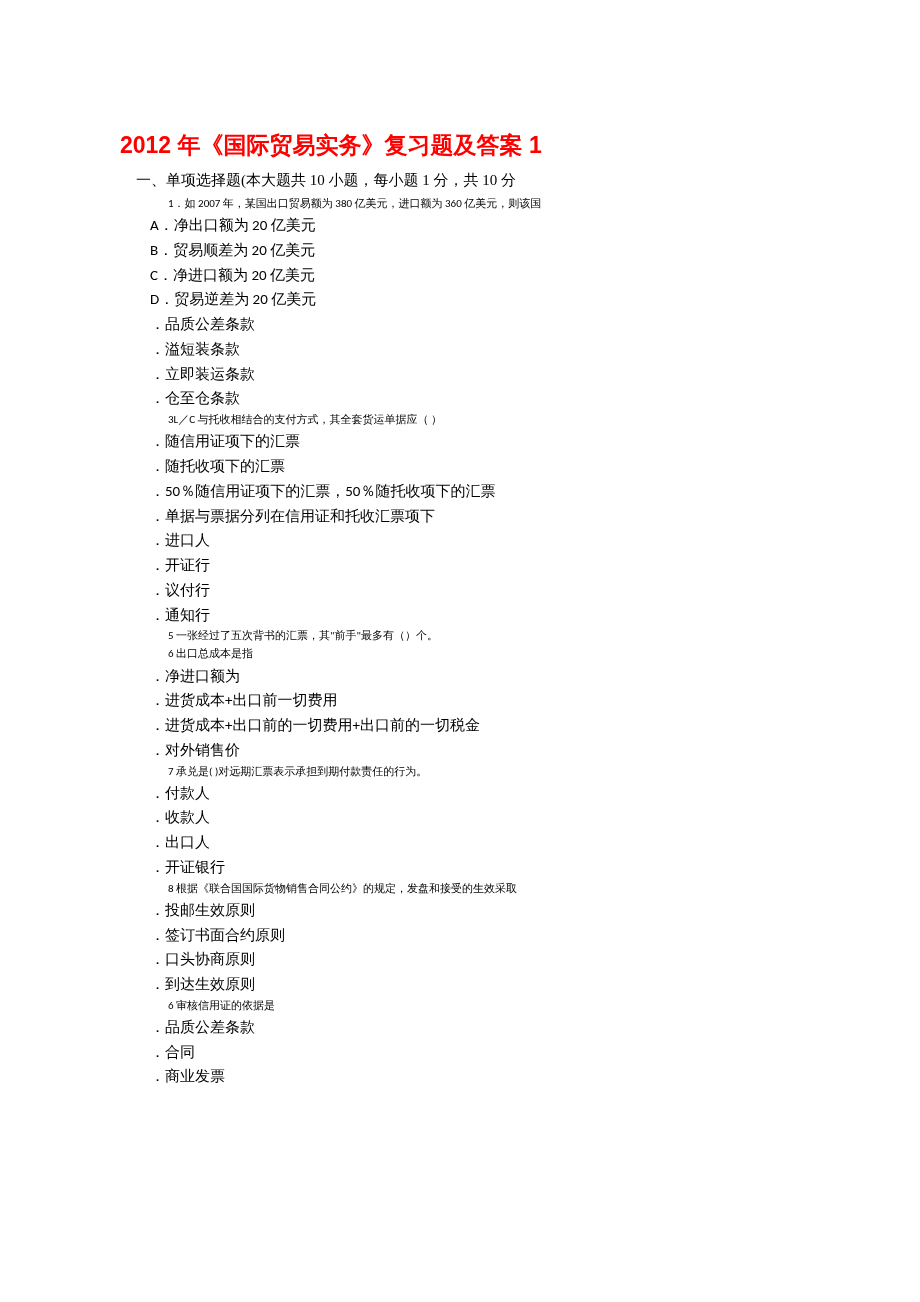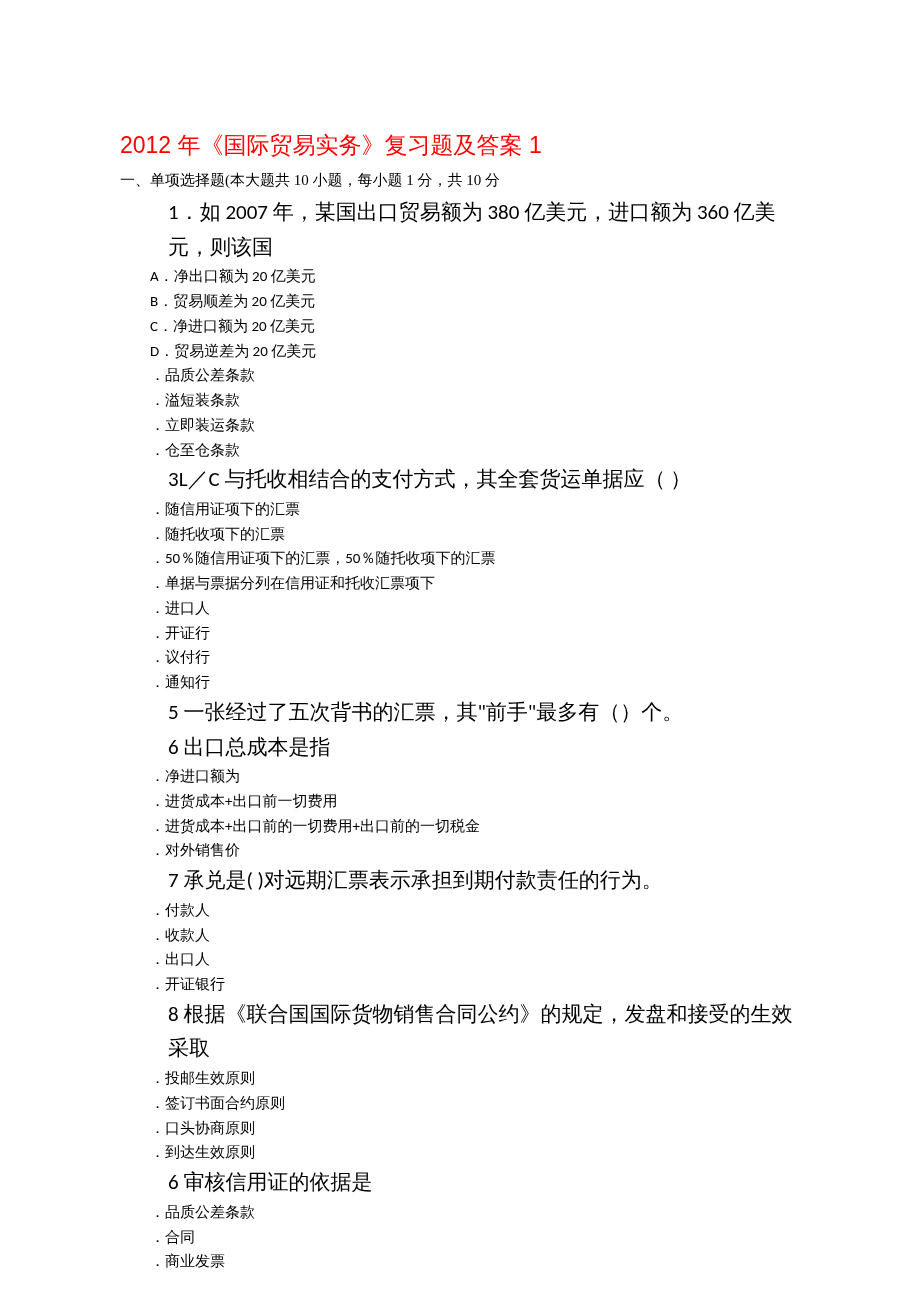--- a/index.html
+++ b/index.html
@@ -9,31 +9,31 @@
       background: #ffffff;
       width: 920px;
     }
     .page {
       padding: 130px 120px 60px 120px;
     }
     .title {
       color: #ff0000;
       font-family: "Microsoft YaHei", "SimHei", sans-serif;
       font-size: 23px;
-      font-weight: normal;
+      font-weight: bold;
       margin-bottom: 10px;
     }
     .section-header {
       font-size: 15px;
       color: #000;
       margin-bottom: 5px;
-      margin-left: 0;
+      margin-left: 16px;
     }
     .question-line {
-      font-size: 21px;
+      font-size: 11px;
       color: #000;
       margin-left: 48px;
       line-height: 1.65;
       font-family: "SimSun", "宋体", Calibri, serif;
     }
     .option-line {
       font-size: 15px;
       color: #000;
       margin-left: 30px;
       line-height: 1.65;

